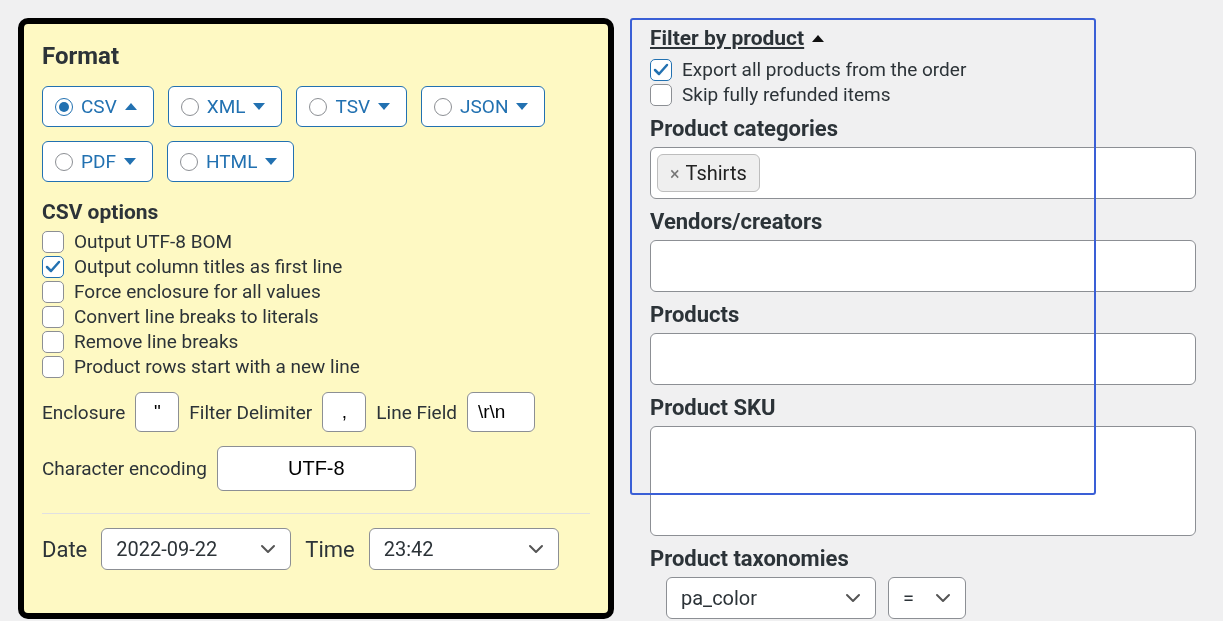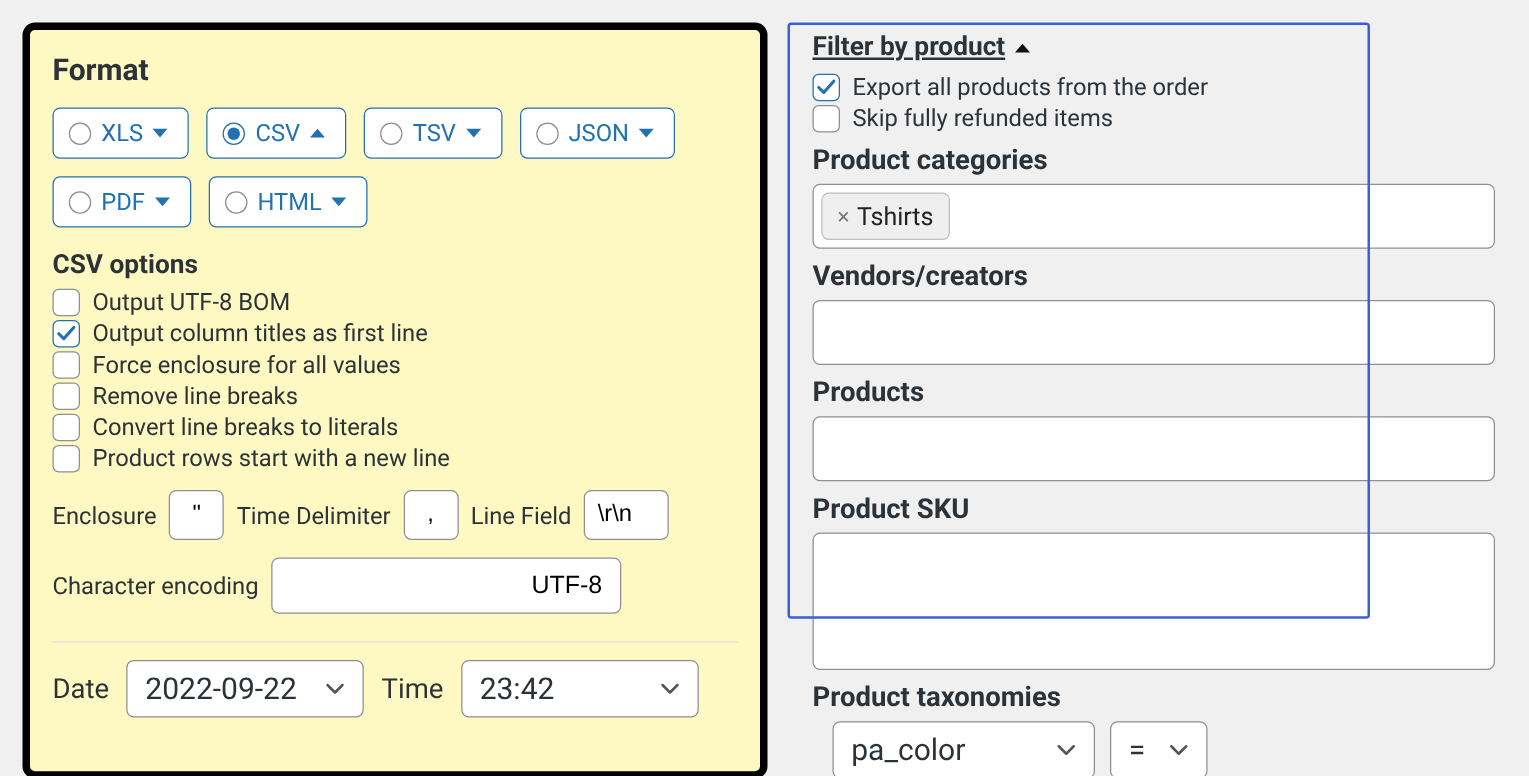--- a/index.html
+++ b/index.html
@@ -92,32 +92,32 @@
   .inline-fields {
     display:flex; align-items:center; gap:10px; margin-top:14px; flex-wrap:wrap;
     font-size:19px;
   }
   .txt {
     border:1px solid #8c8f94; border-radius:6px; padding:8px 10px; font-size:19px; background:#fff;
     text-align:center;
   }
   .txt.sm { width:44px; }
   .txt.md { width:68px; text-align:left; }
-  .txt.encoding { width:280px; text-align:right; padding:10px 14px; font-size:20px;}
+  .txt.encoding { width:199px; text-align:center; padding:10px 14px; font-size:20px;}
   hr.sep {
     margin:22px 0 14px 0; border:none; border-top:1px solid #e0e0e2;
   }
   .dt-row {
     display:flex; align-items:center; gap:14px;
   }
   .dt-row label { font-weight:400; font-size:22px; }
   .select {
     display:inline-flex; align-items:center; justify-content:space-between;
     border:1px solid #8c8f94; border-radius:6px; padding:8px 14px; background:#fff;
-    font-size:24px; min-width:190px; cursor:pointer;
+    font-size:20px; min-width:190px; cursor:pointer;
   }
   
   .highlight-box {
     position:absolute;
     border:2.5px solid #3a5fd6;
     border-radius:3px;
     pointer-events:none;
   }
   .filter-title {
     font-weight:700; font-size:21px; text-decoration:underline;
@@ -145,29 +145,29 @@
 </style>
 </head>
 <body>
 
 <div class="cols">
 
   <div class="panel left">
     <h2>Format</h2>
 
     <div class="format-row">
-      <div class="fmt-btn">
-        <span class="radio"></span>
-        <span>XLS</span>
-        <span class="caret-down"></span>
-      </div>
       <div class="fmt-btn selected">
         <span class="radio"></span>
         <span>CSV</span>
         <span class="caret-up"></span>
+      </div>
+      <div class="fmt-btn">
+        <span class="radio"></span>
+        <span>XML</span>
+        <span class="caret-down"></span>
       </div>
       <div class="fmt-btn">
         <span class="radio"></span>
         <span>TSV</span>
         <span class="caret-down"></span>
       </div>
       <div class="fmt-btn">
         <span class="radio"></span>
         <span>JSON</span>
         <span class="caret-down"></span>
@@ -197,35 +197,35 @@
           </svg>
       </span>
       <span>Output column titles as first line</span>
     </div>
     <div class="chk-row">
       <span class="chk"></span>
       <span>Force enclosure for all values</span>
     </div>
     <div class="chk-row">
       <span class="chk"></span>
+      <span>Convert line breaks to literals</span>
+    </div>
+    <div class="chk-row">
+      <span class="chk"></span>
       <span>Remove line breaks</span>
-    </div>
-    <div class="chk-row">
-      <span class="chk"></span>
-      <span>Convert line breaks to literals</span>
     </div>
     <div class="chk-row">
       <span class="chk"></span>
       <span>Product rows start with a new line</span>
     </div>
 
     <div class="inline-fields">
       <span>Enclosure</span>
       <input class="txt sm" value="&quot;" style="">
-      <span>Time Delimiter</span>
+      <span>Filter Delimiter</span>
       <input class="txt sm" value="," style="">
       <span>Line Field</span>
       <input class="txt md" value="\r\n" style="">
     </div>
 
     <div class="inline-fields">
       <span>Character encoding</span>
       <input class="txt encoding" value="UTF-8" style="">
     </div>
 

